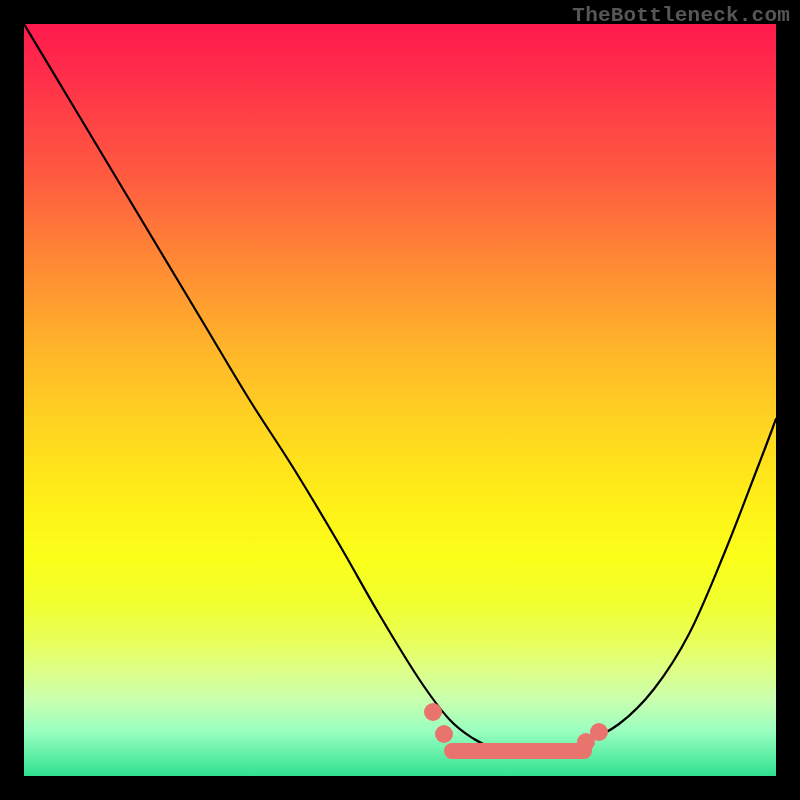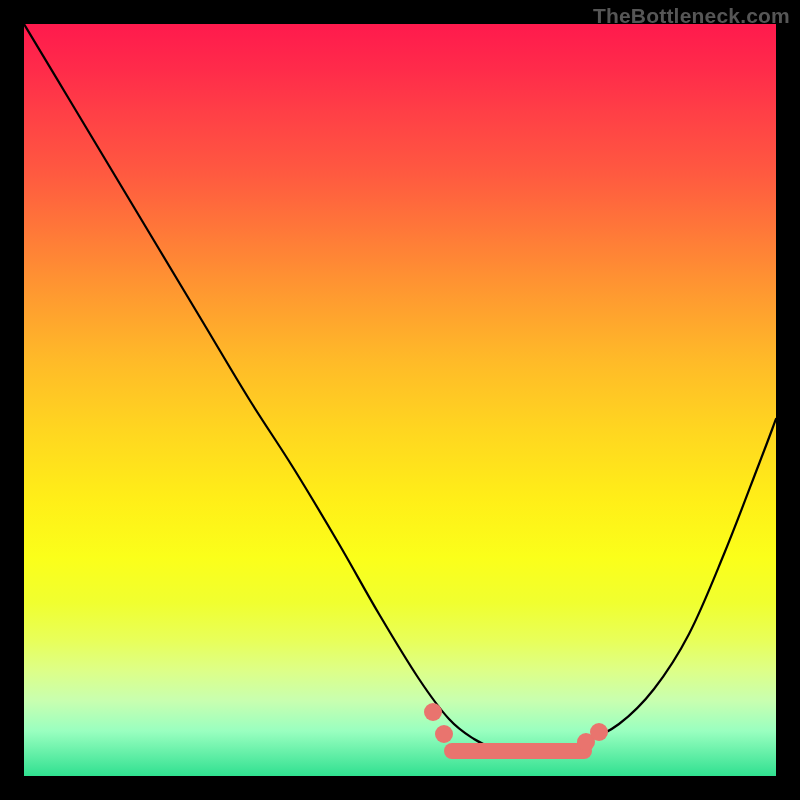--- a/index.html
+++ b/index.html
@@ -32,21 +32,21 @@
       #ddff88 86%,
       #c8ffb0 90%,
       #9affc0 94%,
       #30e090 100%
     );
   }
   .watermark {
     position: absolute;
     top: 4px;
     right: 10px;
-    font-family: Liberation Sans, sans-serif;
+    font-family: Liberation Mono, monospace;
     font-size: 21px;
     font-weight: 600;
     color: #565656;
     letter-spacing: 0.2px;
   }
   svg.overlay {
     position: absolute;
     left: 0;
     top: 0;
   }

